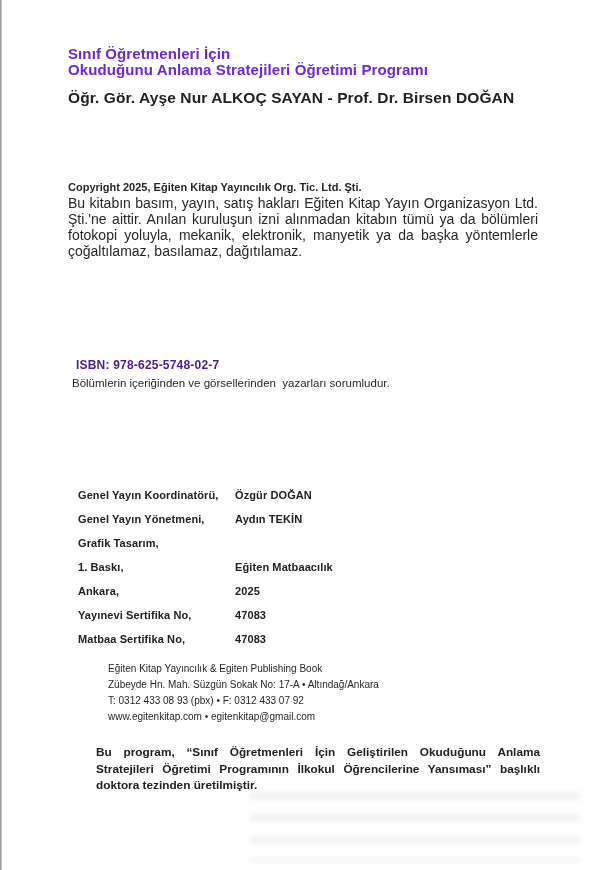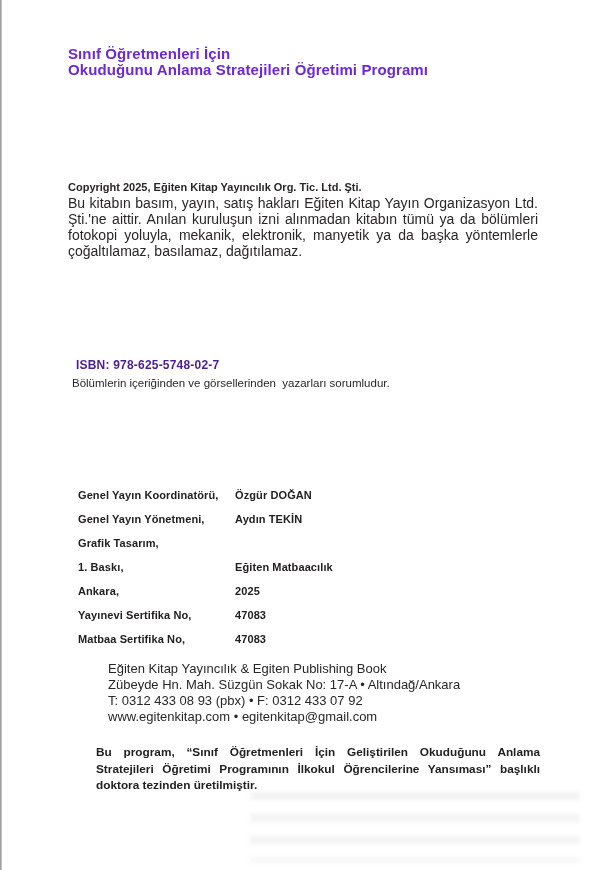--- a/index.html
+++ b/index.html
@@ -102,21 +102,21 @@
     color: #232021;
   }
   .credits-value {
     font-weight: bold;
     font-size: 11px;
     letter-spacing: 0.1px;
     color: #232021;
   }
 
   .publisher-line {
-    font-size: 13px;
+    font-size: 10px;
     line-height: 16px;
     color: #2a2627;
     padding-left: 40px;
   }
 
   .thesis {
     font-weight: bold;
     font-size: 11.8px;
     line-height: 16.5px;
     text-align: justify;
@@ -127,20 +127,23 @@
 </head>
 <body>
 
 <div class="page">
 
   <div class="scan-edge"></div>
 
   <div class="block" style="top:46px;">
     <div class="title-line">Sınıf Öğretmenleri İçin</div>
     <div class="title-line">Okuduğunu Anlama Stratejileri Öğretimi Programı</div>
+  </div>
+  <div class="block" style="top:89px;">
+    <div class="author-line">Öğr. Gör. Ayşe Nur ALKOÇ SAYAN - Prof. Dr. Birsen DOĞAN</div>
   </div>
 
   <div class="block" style="top:179px;">
     <div class="copyright-first">Copyright 2025, Eğiten Kitap Yayıncılık Org. Tic. Ltd. Şti.</div>
     <div class="copyright-body">Bu kitabın basım, yayın, satış hakları Eğiten Kitap Yayın Organizasyon Ltd. Şti.'ne aittir. Anılan kuruluşun izni alınmadan kitabın tümü ya da bölümleri fotokopi yoluyla, mekanik, elektronik, manyetik ya da başka yöntemlerle çoğaltılamaz, basılamaz, dağıtılamaz.</div>
   </div>
 
   <div class="block" style="top:334px; left:76px;">
     <div class="isbn">ISBN: 978-625-5748-02-7</div>
   </div>

